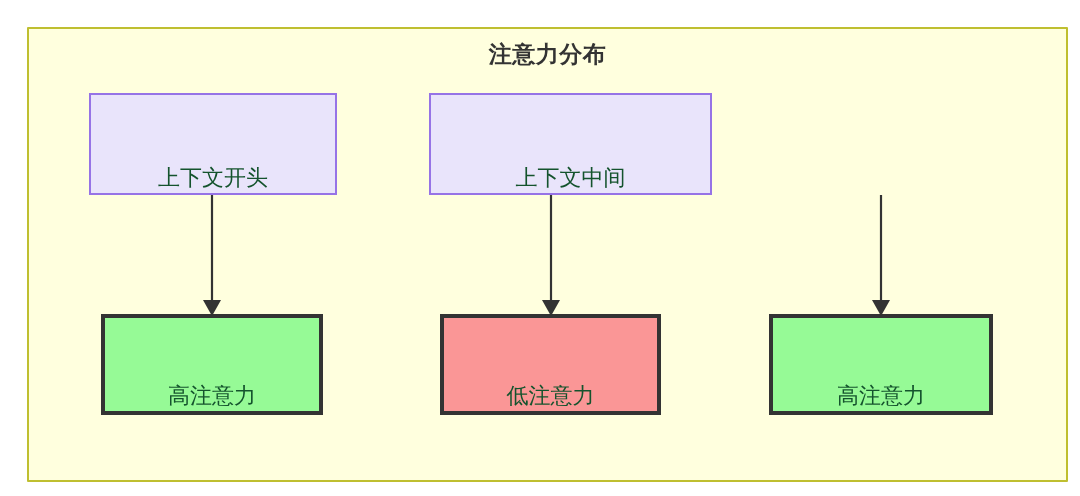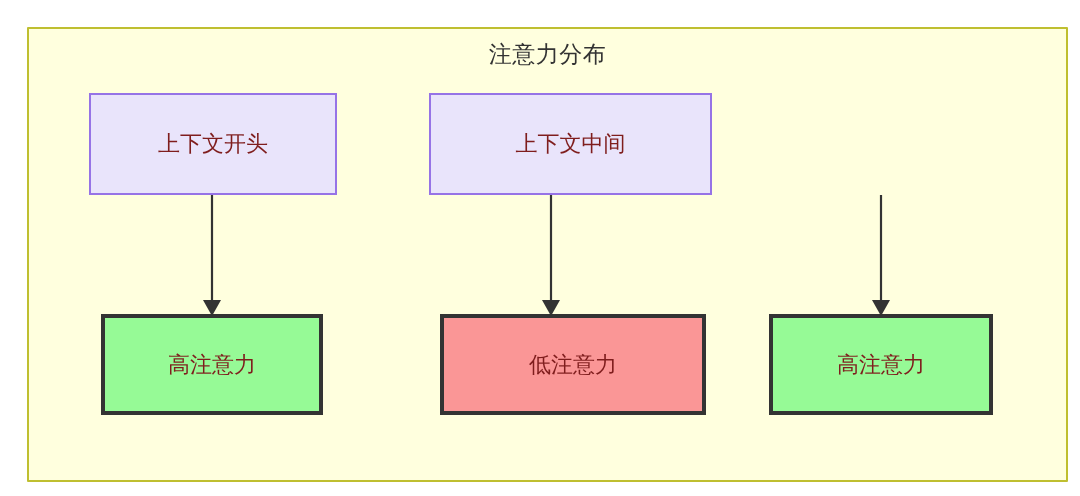--- a/index.html
+++ b/index.html
@@ -38,30 +38,31 @@
     position: absolute;
     left: 0;
     right: 0;
     top: 11px;
     text-align: center;
     font-size: 23px;
     line-height: 28px;
     color: #333333;
     letter-spacing: 0.5px;
     white-space: nowrap;
+    font-weight: bold;
   }
 
   
   .node {
     position: absolute;
     box-sizing: border-box;
     display: flex;
-    align-items: center;
+    align-items: flex-end;
     justify-content: center;
-    color: #7f1d1d;
+    color: #14532d;
     white-space: nowrap;
   }
 
   .node-context {
     background: #e9e4fb;
     border: 2px solid #9673e6;
     font-size: 22px;
     height: 102px;
   }
 
@@ -73,21 +74,21 @@
 
   .fill-high { background: #96fa96; }
   .fill-low  { background: #fa9696; }
 
   
   .ctx-1 { left: 89px;  top: 93px; width: 248px; }
   .ctx-2 { left: 429px; top: 93px; width: 283px; }
   .ctx-3 { left: 757px; top: 93px; width: 249px; }
 
   .att-1 { left: 101px; top: 314px; width: 222px; }
-  .att-2 { left: 440px; top: 314px; width: 266px; }
+  .att-2 { left: 440px; top: 314px; width: 221px; }
   .att-3 { left: 769px; top: 314px; width: 224px; }
 
   
   .edge-layer {
     position: absolute;
     left: 0;
     top: 0;
     width: 1080px;
     height: 496px;
     pointer-events: none;

